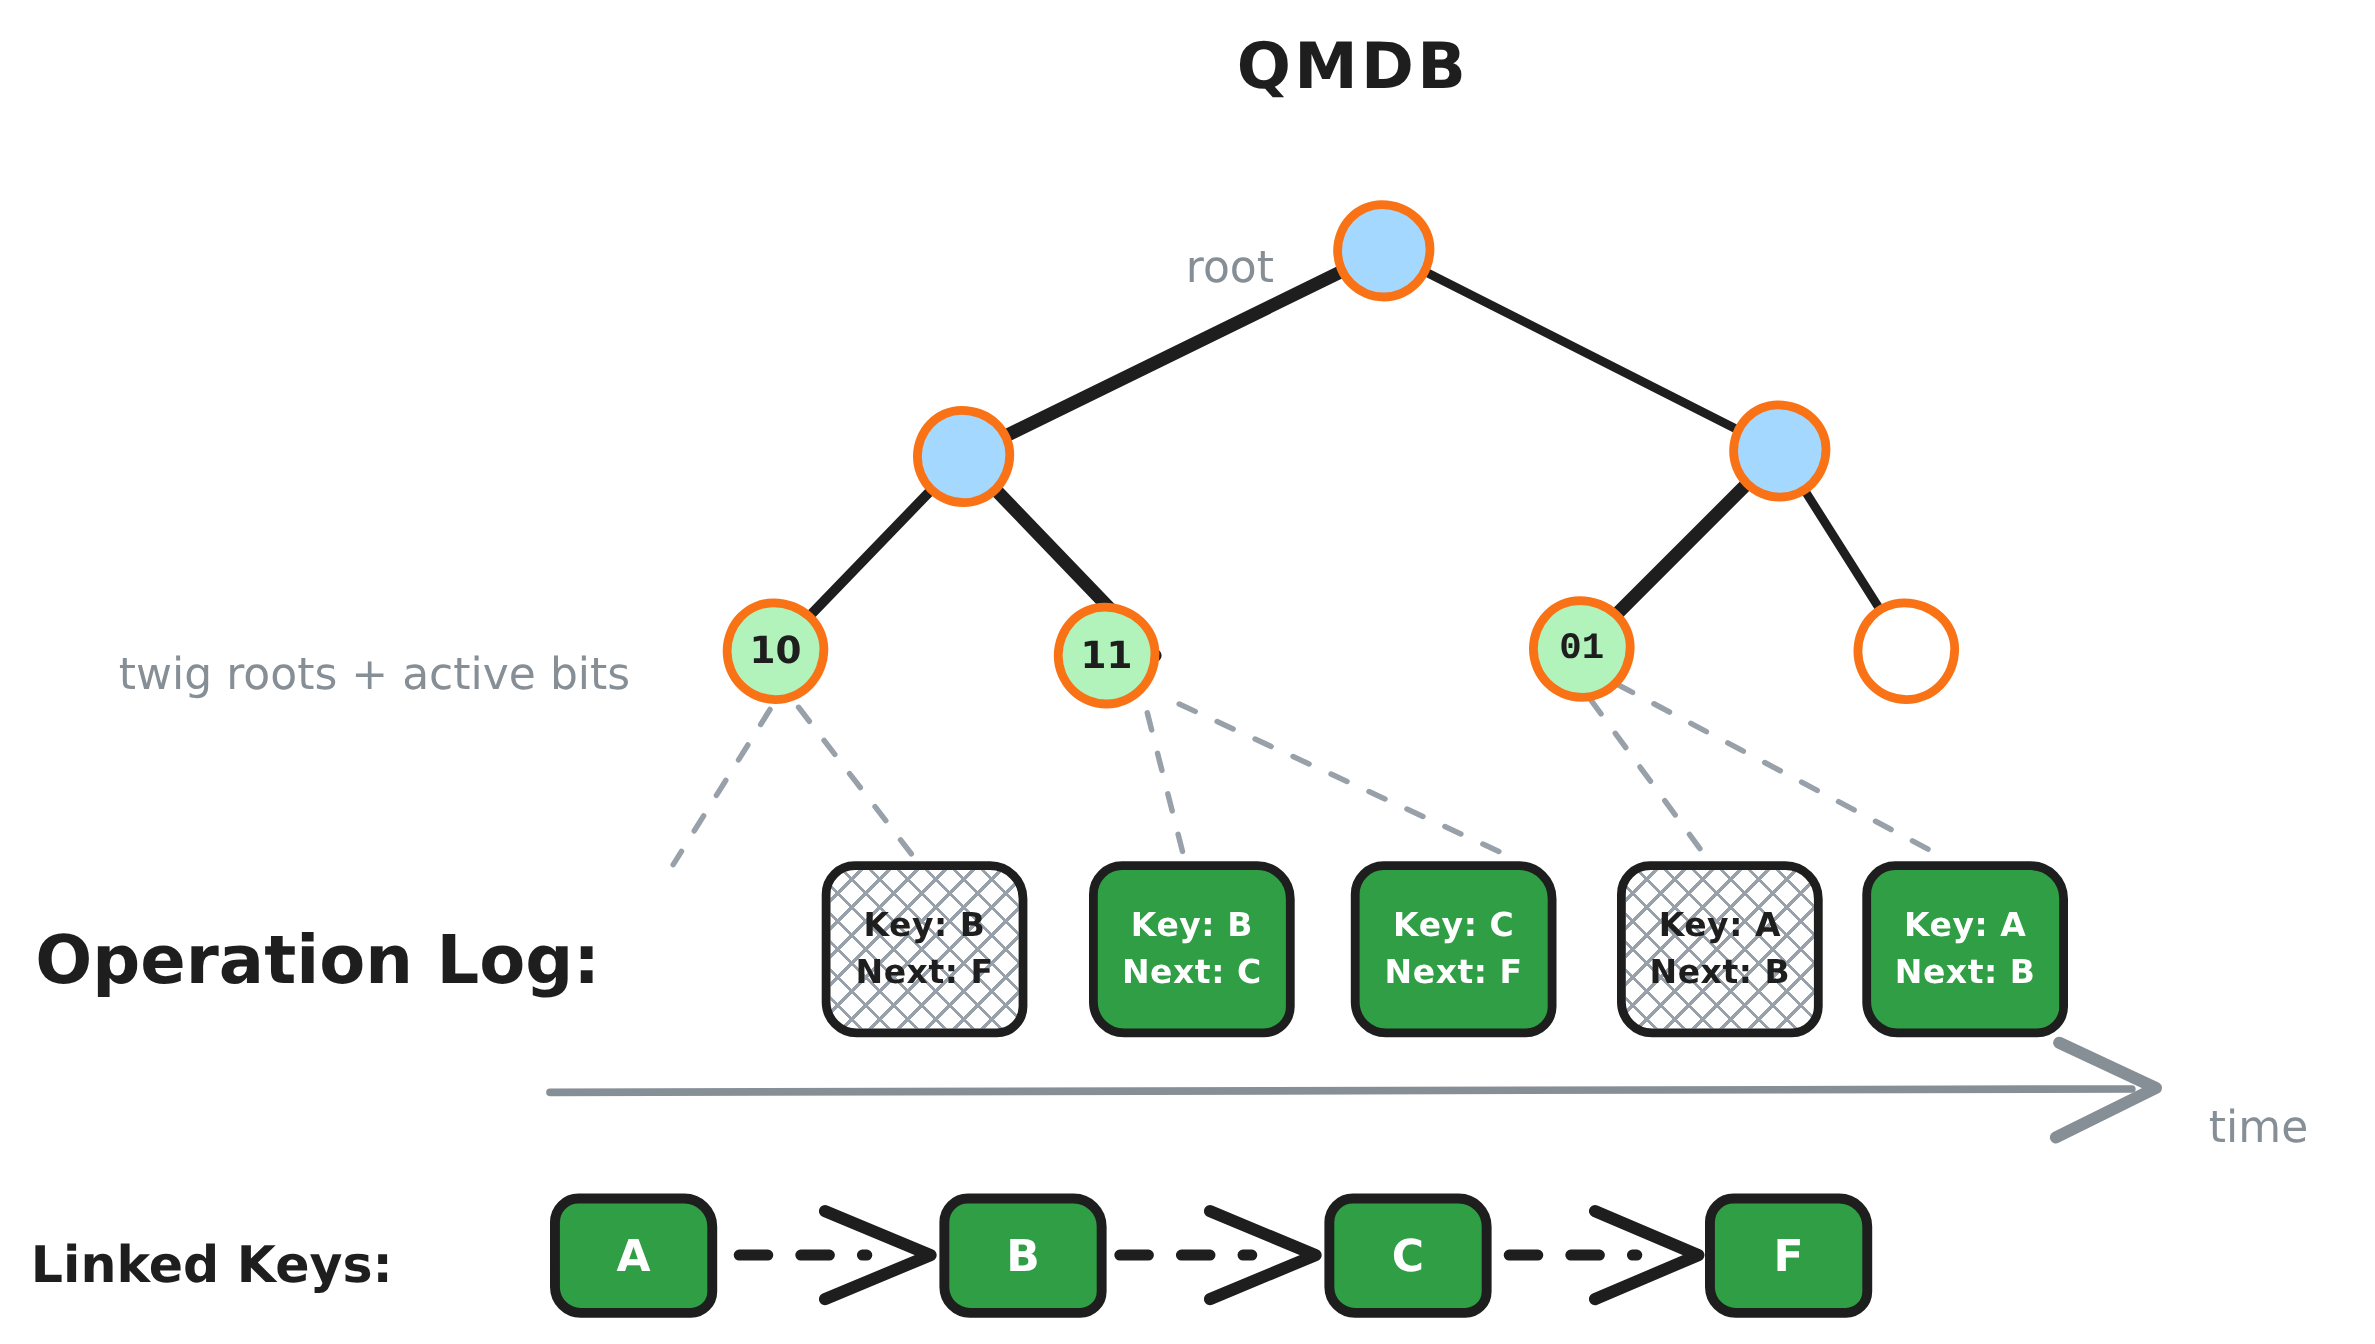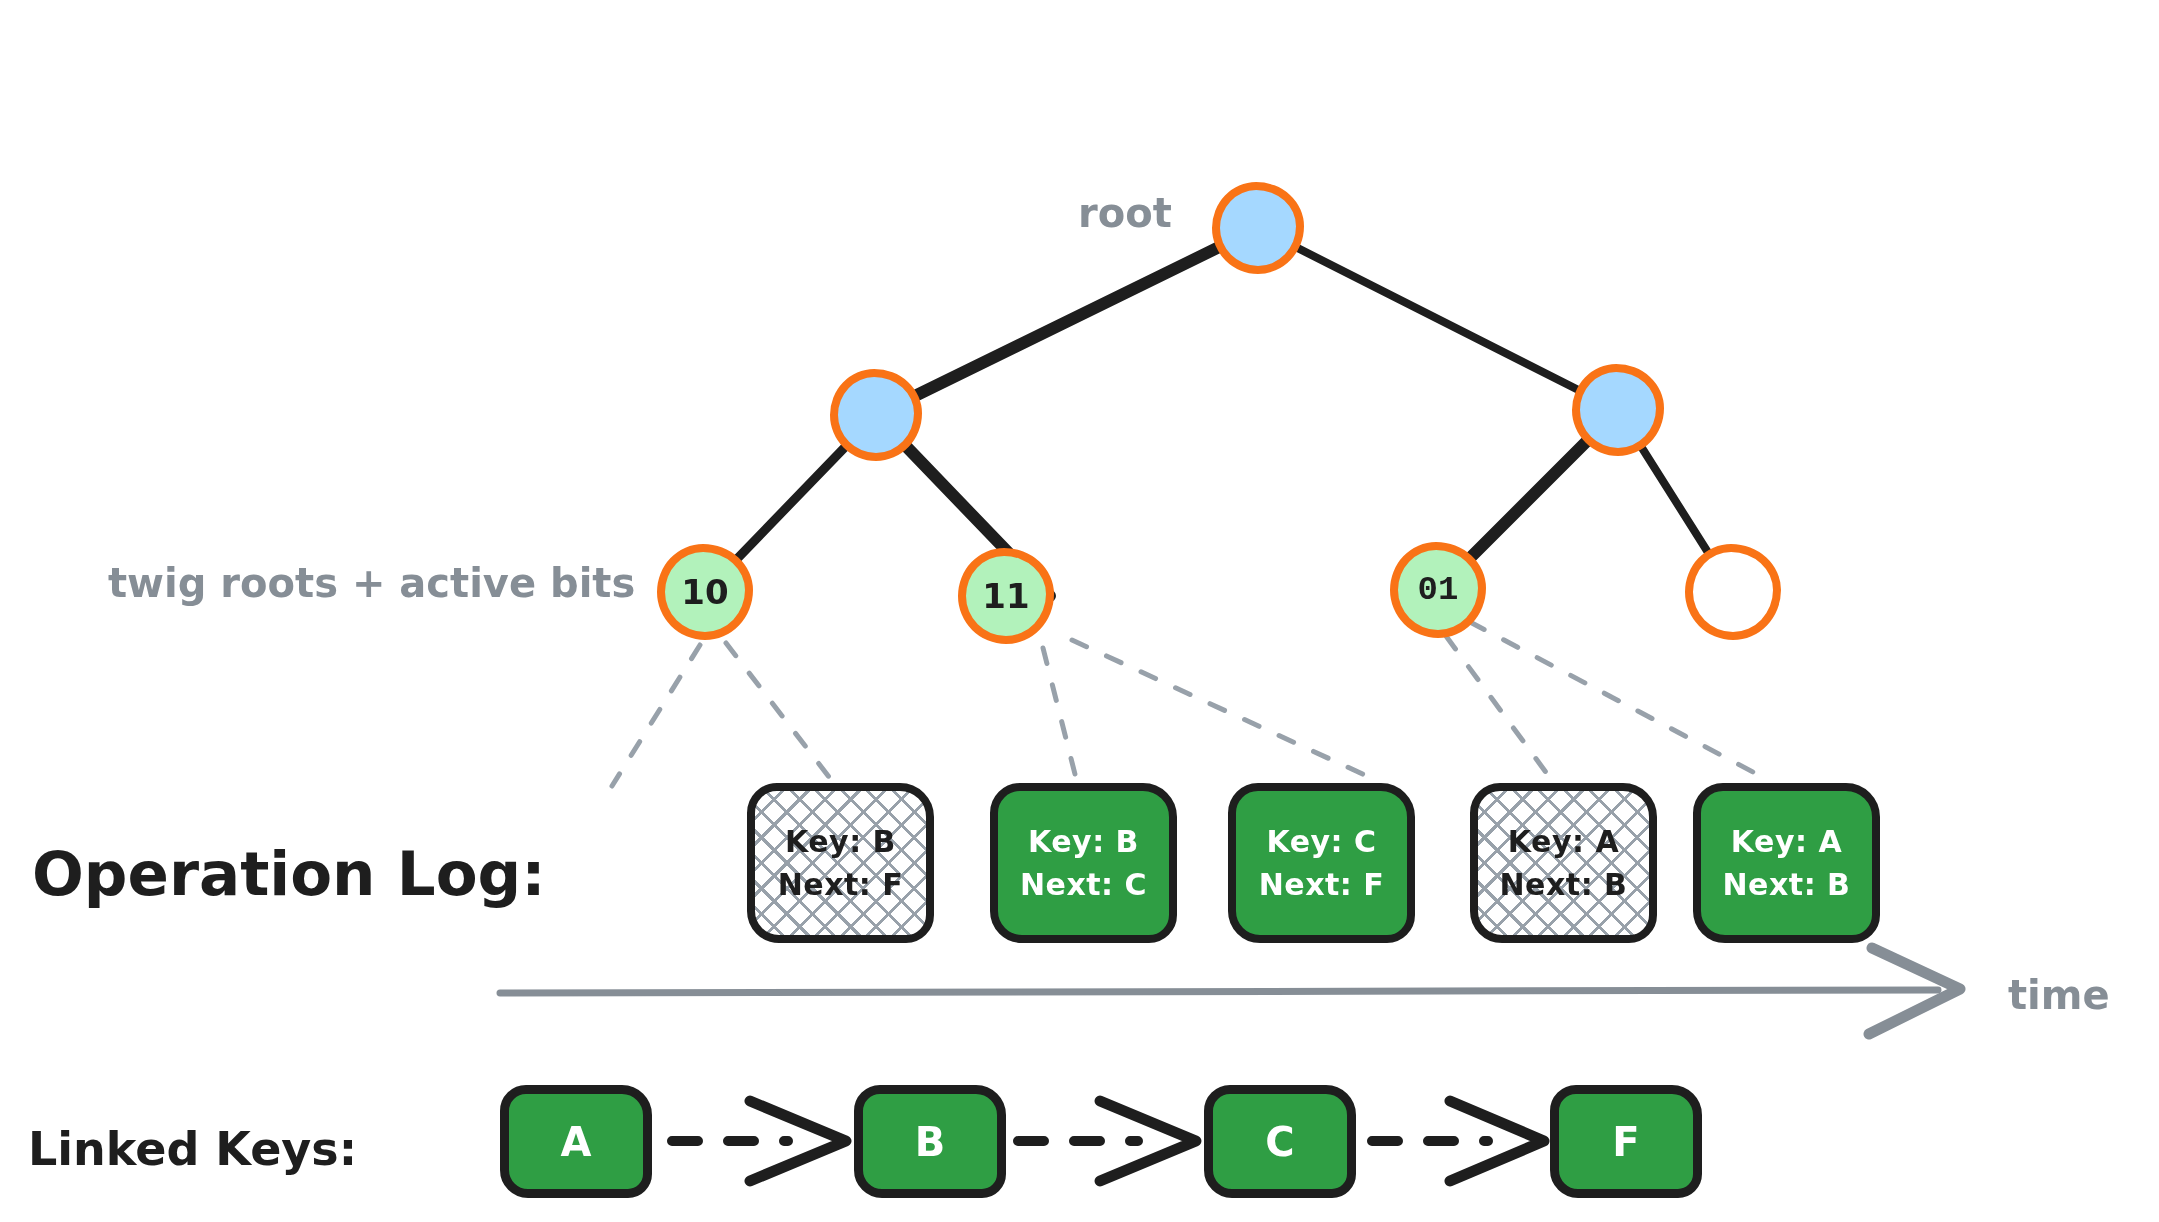--- a/index.html
+++ b/index.html
@@ -31,21 +31,21 @@
     border-radius: 48% 52% 50% 50% / 50% 48% 52% 50%;
     display: flex; align-items: center; justify-content: center;
     font-size: 34px; font-weight: 600;
   }
   .node.blue  { background: #a5d8ff; }
   .node.green { background: #b2f2bb; width: 96px; height: 96px; }
   .node.white { background: #ffffff; width: 96px; height: 96px; }
 
   
   .lbl { position: absolute; z-index: 2; white-space: nowrap; }
-  .lbl.gray  { color: #868e96; font-weight: 700; }
+  .lbl.gray  { color: #868e96; font-weight: 400; margin-top: 30px; }
   .lbl.black { color: #1e1e1e; font-weight: 700; }
   #title { font-size: 58px; letter-spacing: 3px; width: 240px; text-align: center; }
 
   
   .op-box {
     position: absolute; z-index: 2; top: 783px;
     width: 187px; height: 160px;
     box-sizing: border-box;
     border: 8px solid #1e1e1e;
     border-radius: 30px 34px 28px 32px;
@@ -101,20 +101,21 @@
     <path class="time-head" d="M1872 948 L1960 989 L1869 1034"></path>
 
     <line class="kdash" x1="672" y1="1141" x2="788" y2="1141"></line>
     <path class="khead" d="M750 1101 L846 1141 L750 1181"></path>
     <line class="kdash" x1="1018" y1="1141" x2="1138" y2="1141"></line>
     <path class="khead" d="M1100 1101 L1196 1141 L1100 1181"></path>
     <line class="kdash" x1="1372" y1="1141" x2="1488" y2="1141"></line>
     <path class="khead" d="M1450 1101 L1544 1141 L1450 1181"></path>
   </svg>
 
+  <div id="title" class="lbl black" style="left:1110px; top:26px;">QMDB</div>
   <div class="lbl gray" style="left:1078px; top:190px; font-size:40px;">root</div>
   <div class="lbl gray" style="left:108px; top:560px; font-size:40px;">twig roots + active bits</div>
   <div class="lbl black" style="left:32px; top:838px; font-size:61px;">Operation Log:</div>
   <div class="lbl black" style="left:28px; top:1122px; font-size:46px;">Linked Keys:</div>
   <div class="lbl gray" style="left:2008px; top:972px; font-size:40px;">time</div>
 
   <div class="node blue" style="left:1212px; top:182px;"></div>
   <div class="node blue" style="left:830px;  top:369px;"></div>
   <div class="node blue" style="left:1572px; top:364px;"></div>
   <div class="node green" style="left:657px;  top:544px;">

